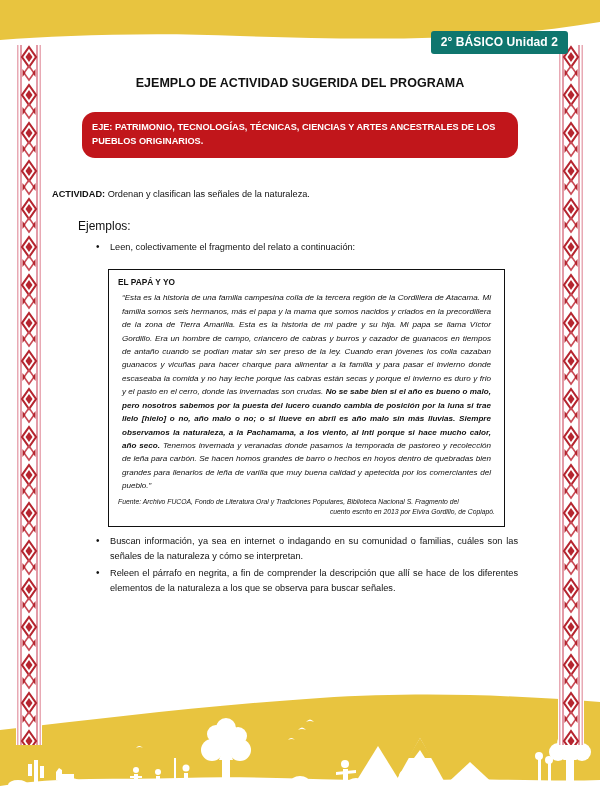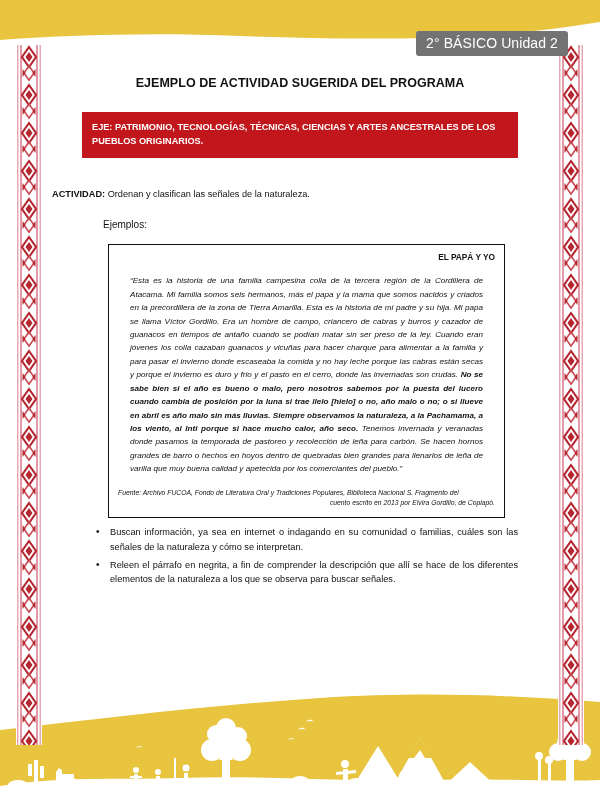--- a/index.html
+++ b/index.html
@@ -24,24 +24,24 @@
     overflow: hidden;
     z-index: 1;
   }
   .top-band svg { display: block; }
 
   
   .unit-badge {
     position: absolute;
     top: 31px;
     right: 32px;
-    background: #737373;
+    background: #0f766e;
     color: #ffffff;
-    font-size: 14px;
-    font-weight: normal;
+    font-size: 12px;
+    font-weight: bold;
     padding: 4px 10px 5px 10px;
     border-radius: 3px;
     letter-spacing: .1px;
     z-index: 5;
     white-space: nowrap;
   }
 
   
   .side-border {
     position: absolute;
@@ -73,33 +73,34 @@
   }
 
   .eje-banner {
     margin: 22px 82px 0 82px;
     background: #C1161B;
     color: #ffffff;
     font-size: 9.2px;
     font-weight: bold;
     line-height: 1.55;
     padding: 8px 10px 9px 10px;
+    border-radius: 13px;
   }
 
   .activity-line {
     margin: 30px 82px 0 52px;
     font-size: 9.2px;
     color: #111111;
     line-height: 1.4;
   }
   .activity-line .lbl { font-weight: bold; }
 
   .examples-label {
-    margin: 19px 82px 0 103px;
-    font-size: 10px;
+    margin: 19px 82px 0 78px;
+    font-size: 12px;
     color: #111111;
   }
 
   ul.bullets {
     margin: 7px 82px 0 82px;
     padding: 0 0 0 28px;
     list-style: none;
   }
   ul.bullets li {
     font-size: 9.2px;
@@ -119,33 +120,33 @@
   }
 
   
   .story-box {
     margin: 14px 95px 0 108px;
     border: 1.2px solid #111111;
     padding: 7px 9px 8px 9px;
     box-sizing: border-box;
   }
   .story-title {
-    text-align: right;
+    text-align: left;
     font-size: 8.3px;
     font-weight: bold;
     color: #111111;
     margin: 0 0 3px 0;
   }
   .story-p {
     font-size: 8.1px;
     font-style: italic;
     color: #111111;
     line-height: 1.66;
     text-align: justify;
-    margin: 12px;
+    margin: 4px;
   }
   .story-p b { font-weight: bold; }
   .story-source {
     font-size: 6.8px;
     font-style: italic;
     color: #111111;
     line-height: 1.55;
     margin: 4px 0 0 0;
     text-align: justify;
   }
@@ -220,20 +221,23 @@
   <div class="doc-title">EJEMPLO DE ACTIVIDAD SUGERIDA DEL PROGRAMA</div>
 
   <div class="eje-banner">EJE: PATRIMONIO, TECNOLOGÍAS, TÉCNICAS, CIENCIAS Y ARTES ANCESTRALES DE LOS PUEBLOS ORIGINARIOS.</div>
 
   <div class="activity-line">
     <span class="lbl">ACTIVIDAD:</span><span> Ordenan y clasifican las señales de la naturaleza.</span>
   </div>
 
   <div class="examples-label">Ejemplos:</div>
 
+  <ul class="bullets">
+    <li>Leen, colectivamente el fragmento del relato a continuación:</li>
+  </ul>
 
   <div class="story-box">
     <div class="story-title">EL PAPÁ Y YO</div>
     <p class="story-p"><span>“Esta es la historia de una familia campesina colla de la tercera región de la Cordillera de Atacama. Mi familia somos seis hermanos, más el papa y la mama que somos nacidos y criados en la precordillera de la zona de Tierra Amarilla. Esta es la historia de mi padre y su hija. Mi papa se llama Víctor Gordillo. Era un hombre de campo, criancero de cabras y burros y cazador de guanacos en tiempos de antaño cuando se podían matar sin ser preso de la ley. Cuando eran jóvenes los colla cazaban guanacos y vicuñas para hacer charque para alimentar a la familia y para pasar el invierno donde escaseaba la comida y no hay leche porque las cabras están secas y porque el invierno es duro y frio y el pasto en el cerro, donde las invernadas son crudas. </span><b>No se sabe bien si el año es bueno o malo, pero nosotros sabemos por la puesta del lucero cuando cambia de posición por la luna si trae llelo [hielo] o no, año malo o no; o si llueve en abril es año malo sin más lluvias. Siempre observamos la naturaleza, a la Pachamama, a los viento, al Inti porque si hace mucho calor, año seco.</b><span> Tenemos invernada y veranadas donde pasamos la temporada de pastoreo y recolección de leña para carbón. Se hacen hornos grandes de barro o hechos en hoyos dentro de quebradas bien grandes para llenarlos de leña de varilla que muy buena calidad y apetecida por los comerciantes del pueblo.”</span></p>
     <p class="story-source"><span>Fuente: Archivo FUCOA, Fondo de Literatura Oral y Tradiciones Populares, Biblioteca Nacional S. Fragmento del</span><span class="second">cuento escrito en 2013 por Elvira Gordillo, de Copiapó.</span></p>
   </div>
 
   <ul class="bullets bullets-after">
     <li>Buscan información, ya sea en internet o indagando en su comunidad o familias, cuáles son las señales de la naturaleza y cómo se interpretan.</li>
     <li>Releen el párrafo en negrita, a fin de comprender la descripción que allí se hace de los diferentes elementos de la naturaleza a los que se observa para buscar señales.</li>

